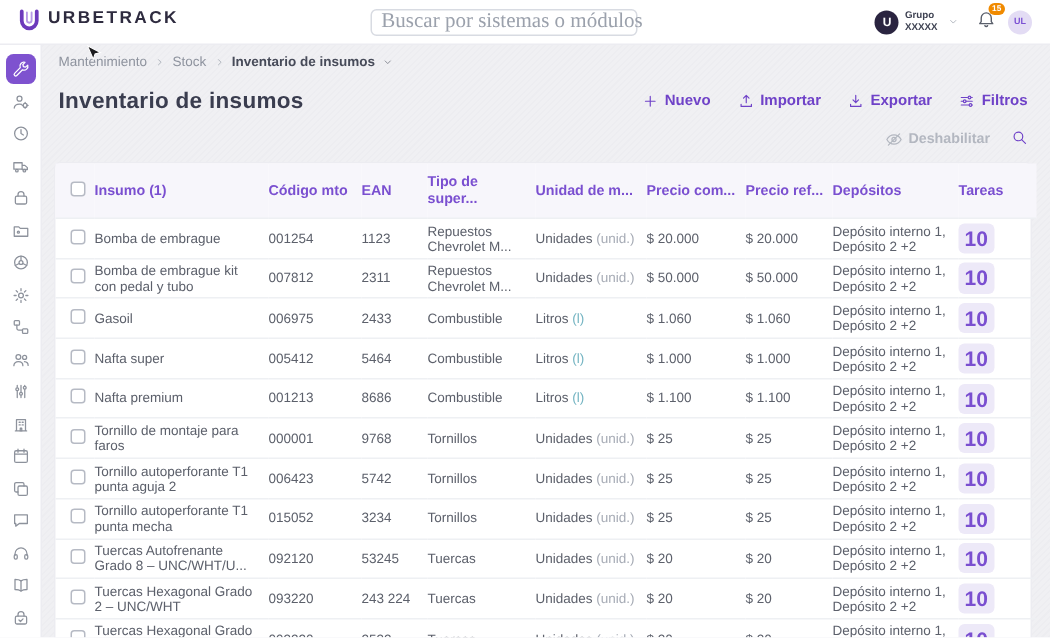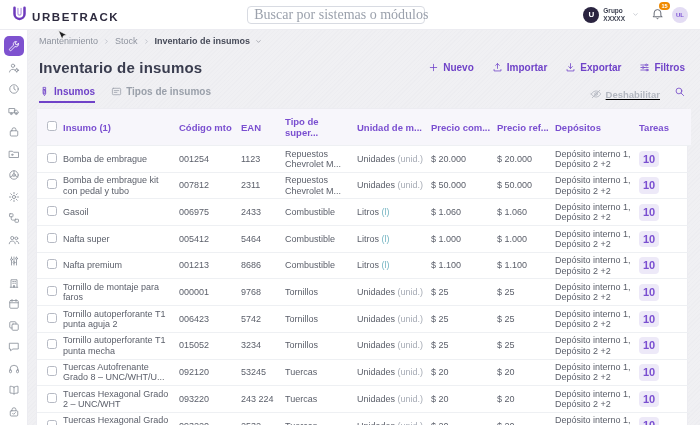--- a/index.html
+++ b/index.html
@@ -2,21 +2,21 @@
 <html><head>
 <meta charset="utf-8">
 <style>
   * { margin:0; padding:0; box-sizing:border-box; }
   html,body { width:700px; height:425px; font-family:"Liberation Sans", sans-serif; }
   .app { position:relative; width:700px; height:425px; background:#f0f0f3; overflow:hidden; }
 
   
   .topbar { position:absolute; top:0; left:0; right:0; height:30px; background:#fff;
             border-bottom:1px solid #ececf1; display:flex; align-items:center; padding:0 12px; z-index:3; }
-  .brand { display:flex; align-items:flex-end; gap:5px; }
+  .brand { display:flex; align-items:flex-start; gap:5px; }
   .brand-name { font-size:11.5px; font-weight:800; letter-spacing:1.6px; color:#2e2b3f; }
   .search-box { margin-left:128px; width:178px; height:18px; border:1px solid #d8dbe2; border-radius:4px;
                 background:#fff; display:flex; align-items:center; padding:0 6px; gap:4px; }
   .search-box input { border:none; outline:none; flex:1; font-size:14px; color:#555a66;
                       font-family:Liberation Serif, serif; background:transparent; }
   .search-box input::placeholder { color:#9ba1ac; }
   .top-right { margin-left:auto; display:flex; align-items:center; gap:8px; }
   .group-logo { width:16px; height:16px; border-radius:50%; background:#2a2440; color:#fff;
                 font-size:8px; font-weight:700; display:flex; align-items:center; justify-content:center; }
   .group-text { font-size:6.5px; line-height:1.2; color:#3e4252; font-weight:700; }
@@ -51,40 +51,40 @@
   .action-btn { display:flex; align-items:center; gap:4px; font-size:10px; font-weight:700; color:#6f42c8;
                 background:none; border:none; cursor:pointer; font-family:"Liberation Sans", sans-serif; }
   .action-btn svg { width:11px; height:11px; }
 
   .tabs-row { display:flex; align-items:flex-end; margin-top:9px; padding:0 3px; }
   .tabs { display:flex; gap:16px; }
   .tab { display:flex; align-items:center; gap:4px; font-size:10px; font-weight:700; color:#9aa0aa;
          padding-bottom:4px; border-bottom:2px solid transparent; cursor:pointer; }
   .tab svg { width:11px; height:11px; }
   .tab.active { color:#6f42c8; border-bottom-color:#6f42c8; }
-  .table-tools { margin-left:auto; display:flex; align-items:flex-end; gap:14px; padding-bottom:3px;text-decoration:underline; }
+  .table-tools { margin-left:auto; display:flex; align-items:center; gap:14px; padding-bottom:3px; }
   .disable-btn { display:flex; align-items:center; gap:4px; font-size:9.5px; font-weight:600; color:#b3b7c0;
                  background:none; border:none; cursor:pointer; font-family:"Liberation Sans", sans-serif; }
   .disable-btn svg { width:12px; height:12px; }
   .tools-search { background:none; border:none; color:#6f42c8; cursor:pointer; }
   .tools-search svg { width:11px; height:11px; }
 
   
   .table-card { margin-top:5px; background:#fff; border-radius:4px 4px 0 0; border:1px solid #ececf1; border-bottom:none; }
   table { width:100%; border-collapse:collapse; table-layout:fixed; font-size:9px; color:#5c606b; }
   thead th { background:#f7f6fb; color:#7a4fd0; font-weight:700; text-align:left;
              font-size:9.5px; padding:7px 4px 7px 0; }
   th.cb-cell, td.cb-cell { padding-left:10px; }
   tbody td { border-top:1px solid #eef0f3; padding:2.5px 4px 2.5px 0; vertical-align:middle; line-height:1.15; }
   .cb { display:inline-block; width:10px; height:10px; border:1.3px solid #b6bac4; border-radius:2.5px;
         background:#fff; cursor:pointer; }
   .sub { color:#a6abb5; }
   .sub.teal { color:#74b4c2; }
   .badge { display:inline-block; min-width:14px; text-align:center; background:#ede9f8; color:#7a4fd0;
-           font-weight:700; font-size:11px; padding:2px 4px; border-radius:4px; cursor:pointer; }
+           font-weight:700; font-size:14px; padding:2px 4px; border-radius:4px; cursor:pointer; }
 
   .cursor { position:absolute; left:57px; top:30px; z-index:9; width:11px; height:13px; }
 
   svg.st { fill:none; stroke:currentColor; stroke-width:1.7; stroke-linecap:round; stroke-linejoin:round; }
 </style>
 </head>
 <body>
 
 <div class="app">
 
@@ -299,36 +299,20 @@
               <circle cx="16" cy="6.5" r="2"></circle>
               <circle cx="9" cy="12" r="2"></circle>
               <circle cx="17.5" cy="17.5" r="2"></circle>
             </svg>
             <span>Filtros</span>
           </button>
         </div>
     </div>
 
     <div class="tabs-row">
-      <div class="tabs">
-          <div class="tab active">
-            <svg class="st" viewBox="0 0 24 24">
-              <path d="M9.5 3h5v3.2L12 7.5 9.5 6.2zM9.5 7.5h5V17L12 21l-2.5-4z"></path>
-              <path d="M9.5 10.8l5-1.6M9.5 13.8l5-1.6M9.5 16.8l5-1.6"></path>
-            </svg>
-            <span>Insumos</span>
-          </div>
-          <div class="tab">
-            <svg class="st" viewBox="0 0 24 24">
-              <rect x="3" y="5" width="18" height="14" rx="2"></rect>
-              <path d="M7 10h10M7 14h6"></path>
-            </svg>
-            <span>Tipos de insumos</span>
-          </div>
-        </div>
       <div class="table-tools">
         <button class="disable-btn">
           <svg class="st" viewBox="0 0 24 24">
             <path d="M2.5 12S6 5.8 12 5.8 21.5 12 21.5 12 18 18.2 12 18.2 2.5 12 2.5 12z"></path>
             <circle cx="12" cy="12" r="2.7"></circle>
               <path d="M4.5 19.5l15-15"></path>
           </svg>
           <span>Deshabilitar</span>
         </button>
         <button class="tools-search">

